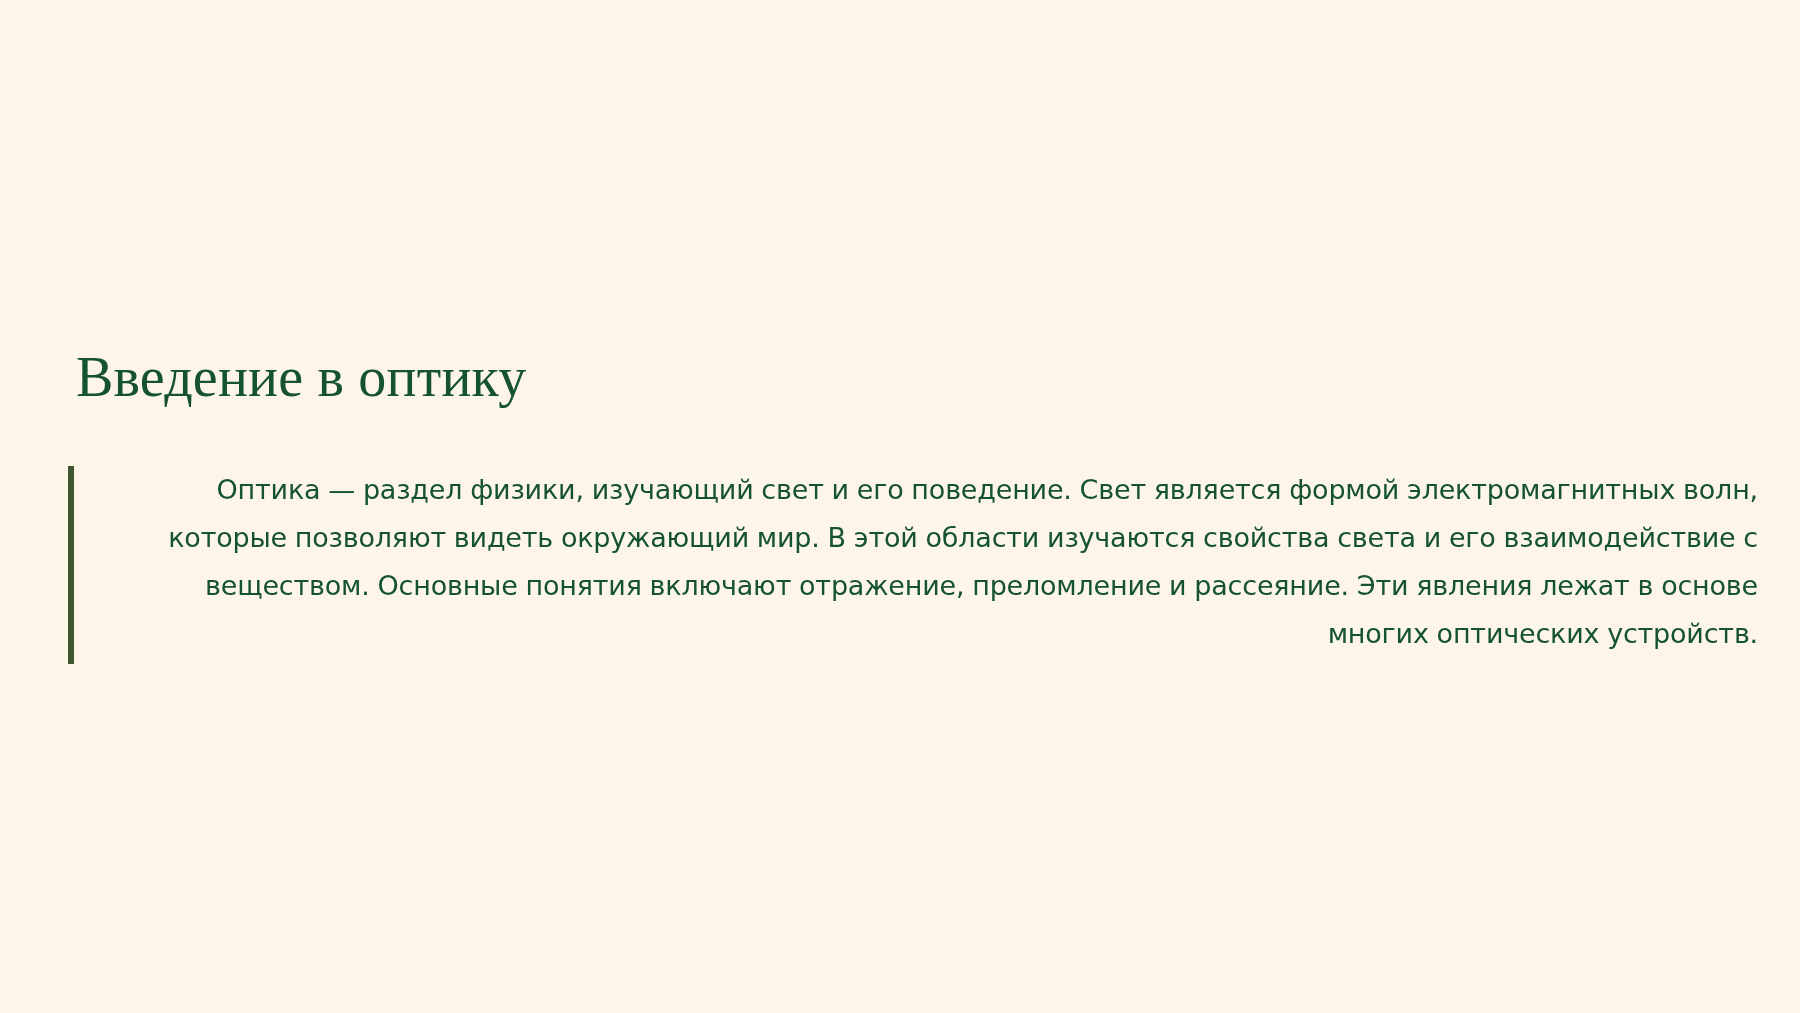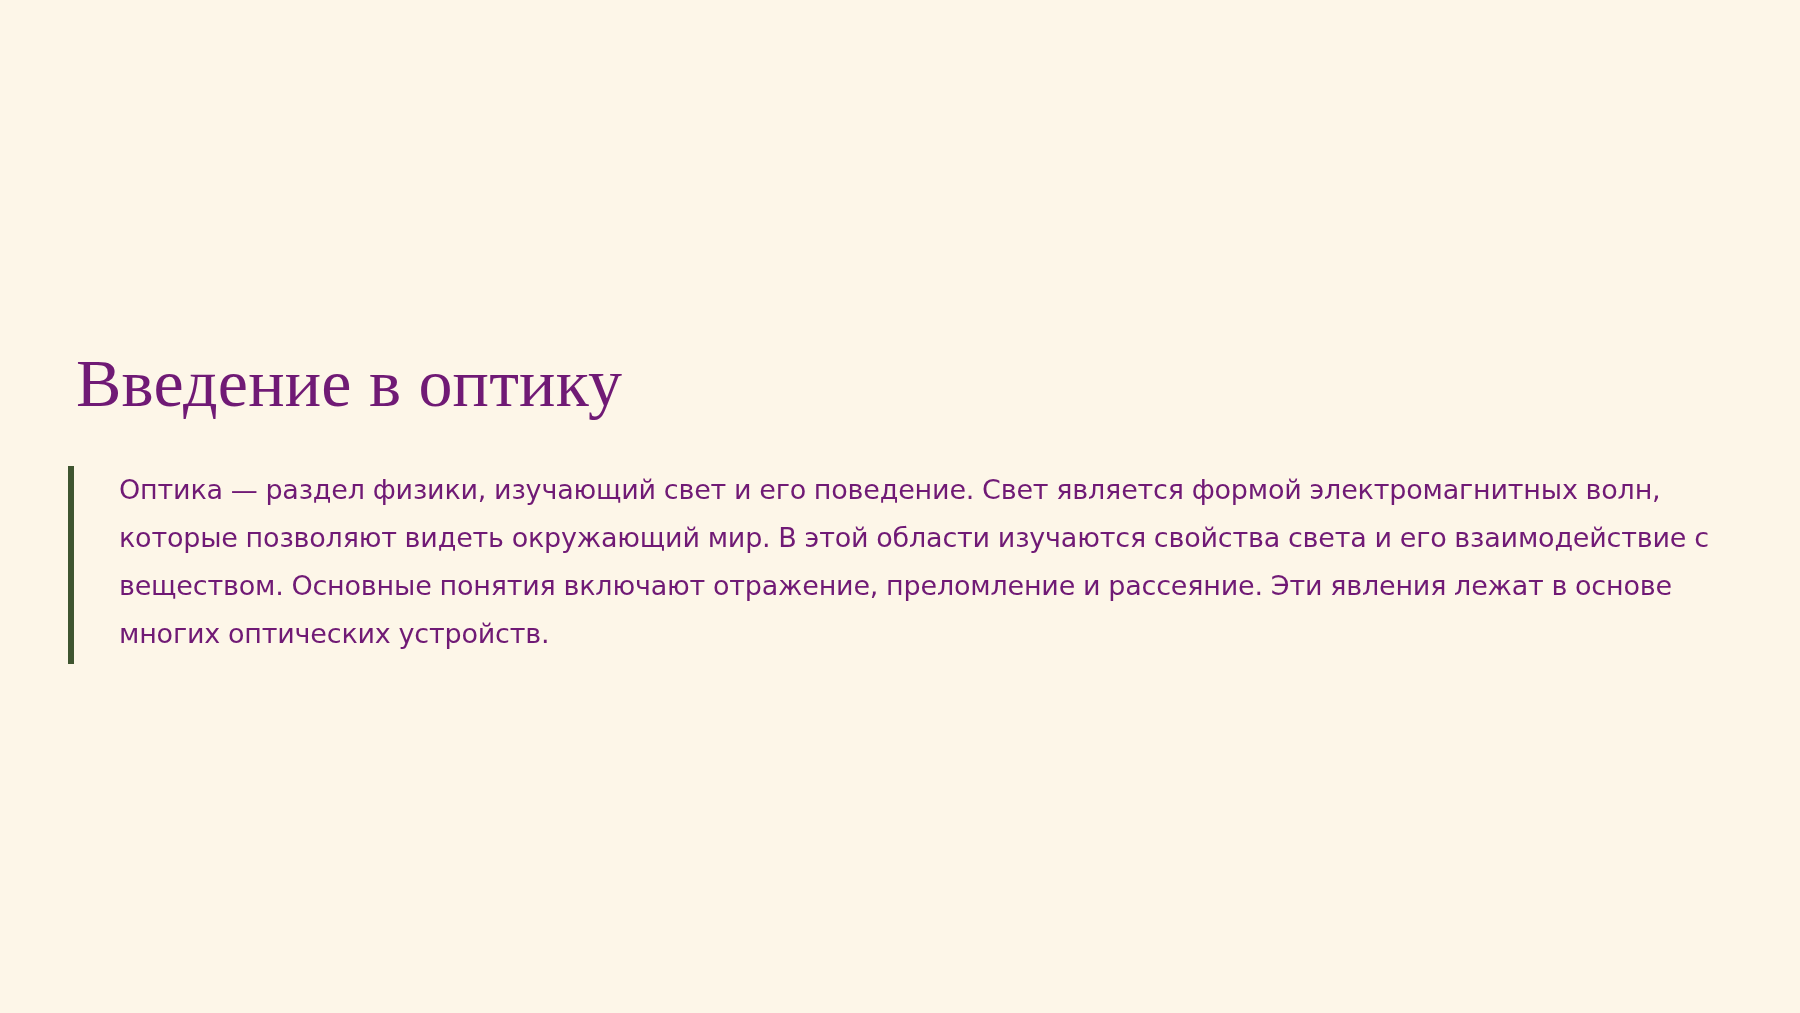--- a/index.html
+++ b/index.html
@@ -30,25 +30,25 @@
     height: 1013px;
     box-sizing: border-box;
   }
 
   .section-heading {
     position: absolute;
     left: 76px;
     top: 348px;
     margin: 0;
     font-family: "Liberation Serif", "DejaVu Serif", serif;
-    font-size: 68px;
+    font-size: 56px;
     font-weight: 400;
     line-height: 1.05;
     letter-spacing: 0.2px;
-    color: #701a75;
+    color: #14532d;
     white-space: nowrap;
   }
 
   .quote-block {
     position: absolute;
     left: 68px;
     top: 466px;
     width: 1690px;
     box-sizing: border-box;
     display: flex;
@@ -64,22 +64,22 @@
   }
 
   .quote-text {
     flex: 1 1 auto;
     margin: 0;
     padding: 0 0 0 45px;
     font-family: "DejaVu Sans", "Liberation Sans", sans-serif;
     font-size: 27px;
     font-weight: 400;
     line-height: 48px;
-    color: #701a75;
-    text-align: left;
+    color: #14532d;
+    text-align: right;
     letter-spacing: -0.2px;
     word-spacing: -0.5px;
     max-width: 1640px;
   }
 </style>
 </head>
 <body>
 
 <div class="slide">
   <div class="content">

